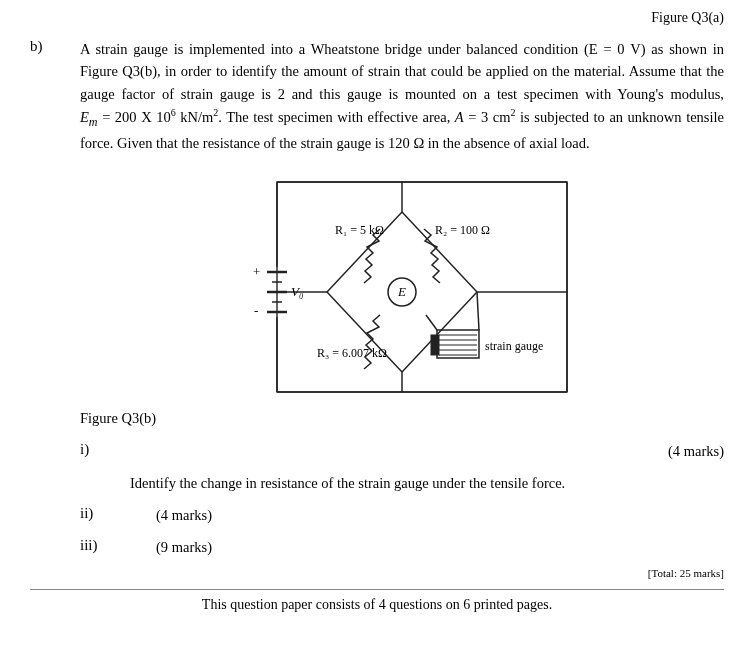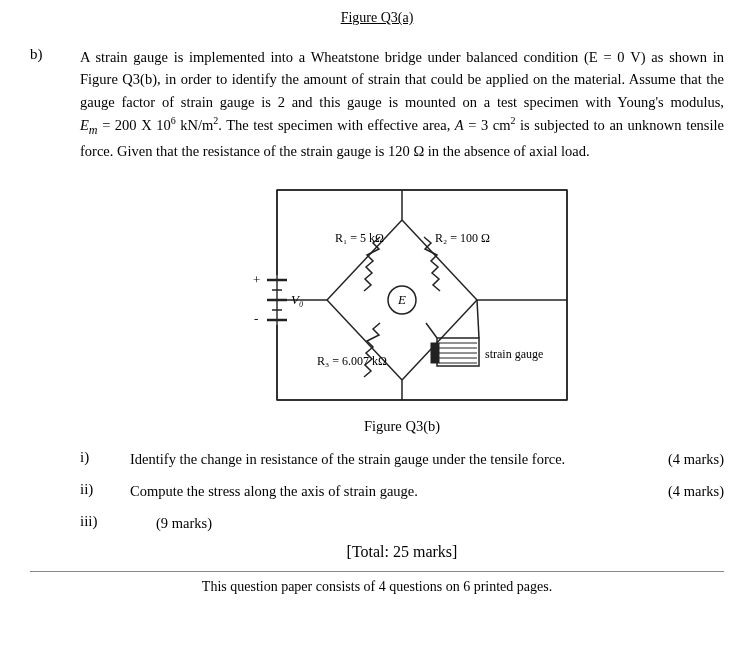--- a/index.html
+++ b/index.html
@@ -8,24 +8,23 @@
       font-family: "Times New Roman", Times, serif;
       font-size: 15px;
       color: #000;
       width: 754px;
       min-height: 652px;
     }
     .page {
       padding: 10px 30px 10px 30px;
     }
     .figure-title {
-      text-align: center;
+      text-align: right;
       font-size: 14px;
-      margin-bottom: 20px;
-      text-decoration: underline;
+      margin-bottom: 12px;
     }
     .section-b {
       display: flex;
       flex-direction: row;
       margin-bottom: 10px;
     }
     .label-b {
       min-width: 50px;
       font-size: 15px;
       padding-top: 0;
@@ -40,52 +39,51 @@
     }
     .circuit-container {
       display: flex;
       justify-content: center;
       margin: 18px 0 8px 0;
     }
     .circuit-svg {
       display: block;
     }
     .fig-caption {
-      text-align: center;
       font-size: 14.5px;
       margin-bottom: 14px;
       margin-top: 4px;
     }
     .sub-item {
       display: flex;
       flex-direction: row;
       margin-bottom: 10px;
     }
     .sub-label {
       min-width: 50px;
       font-size: 15px;
     }
     .sub-content {
       flex: 1;
       font-size: 14.5px;
       line-height: 1.5;
       display: flex;
       justify-content: space-between;
     }
-    .sub-text { flex: 1; }
+    .sub-text { flex: 1; margin-top: 32px; }
     .marks { white-space: nowrap; margin-left: 26px; }
     .footer-line {
       border-top: 1.5px solid #888;
       padding-top: 7px;
       text-align: center;
       font-size: 14px;
     }
     .total-marks {
-      text-align: center;
-      font-size: 16px;
+      text-align: right;
+      font-size: 11px;
       padding-right: 0;
       margin-top: -2px;
     }
     sup { font-size: 10px; }
   </style>
 </head>
 <body>
 
 <div class="page">
 
@@ -183,21 +181,20 @@
         <div class="sub-label">i)</div>
         <div class="sub-content">
           <span class="sub-text">Identify the change in resistance of the strain gauge under the tensile force.</span>
           <span class="marks">(4 marks)</span>
         </div>
       </div>
 
       <div class="sub-item">
         <div class="sub-label">ii)</div>
         <div class="sub-content">
-          <span class="sub-text">Compute the stress along the axis of strain gauge.</span>
           <span class="marks">(4 marks)</span>
         </div>
       </div>
 
       <div class="sub-item">
         <div class="sub-label">iii)</div>
         <div class="sub-content">
           <span class="marks">(9 marks)</span>
         </div>
       </div>

